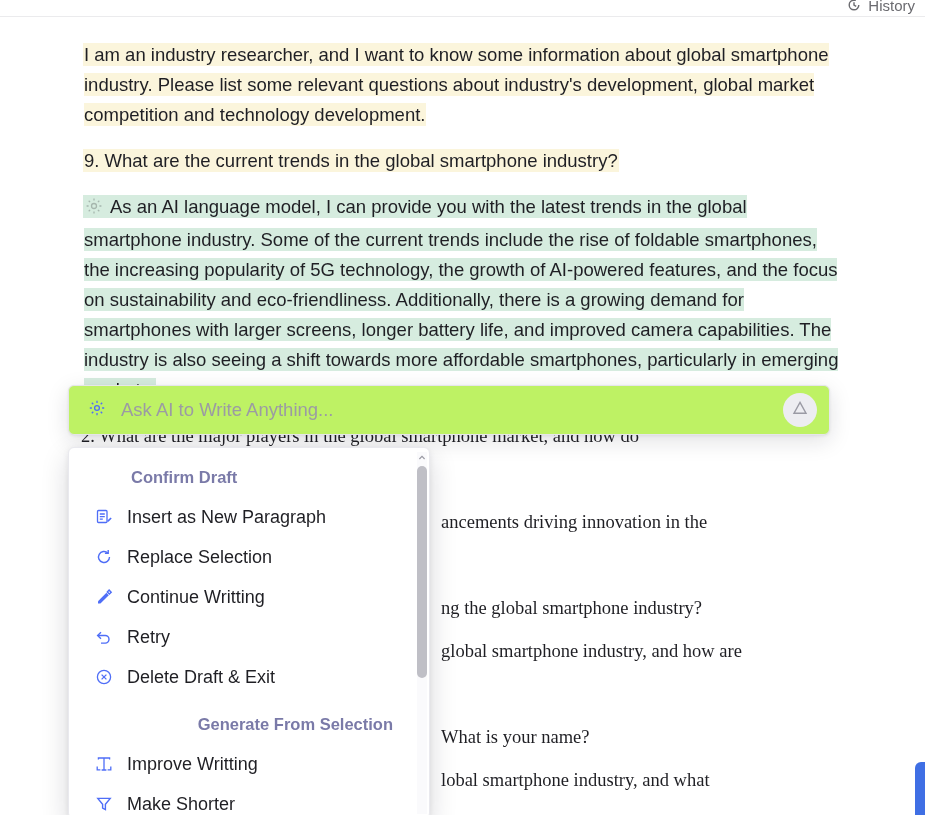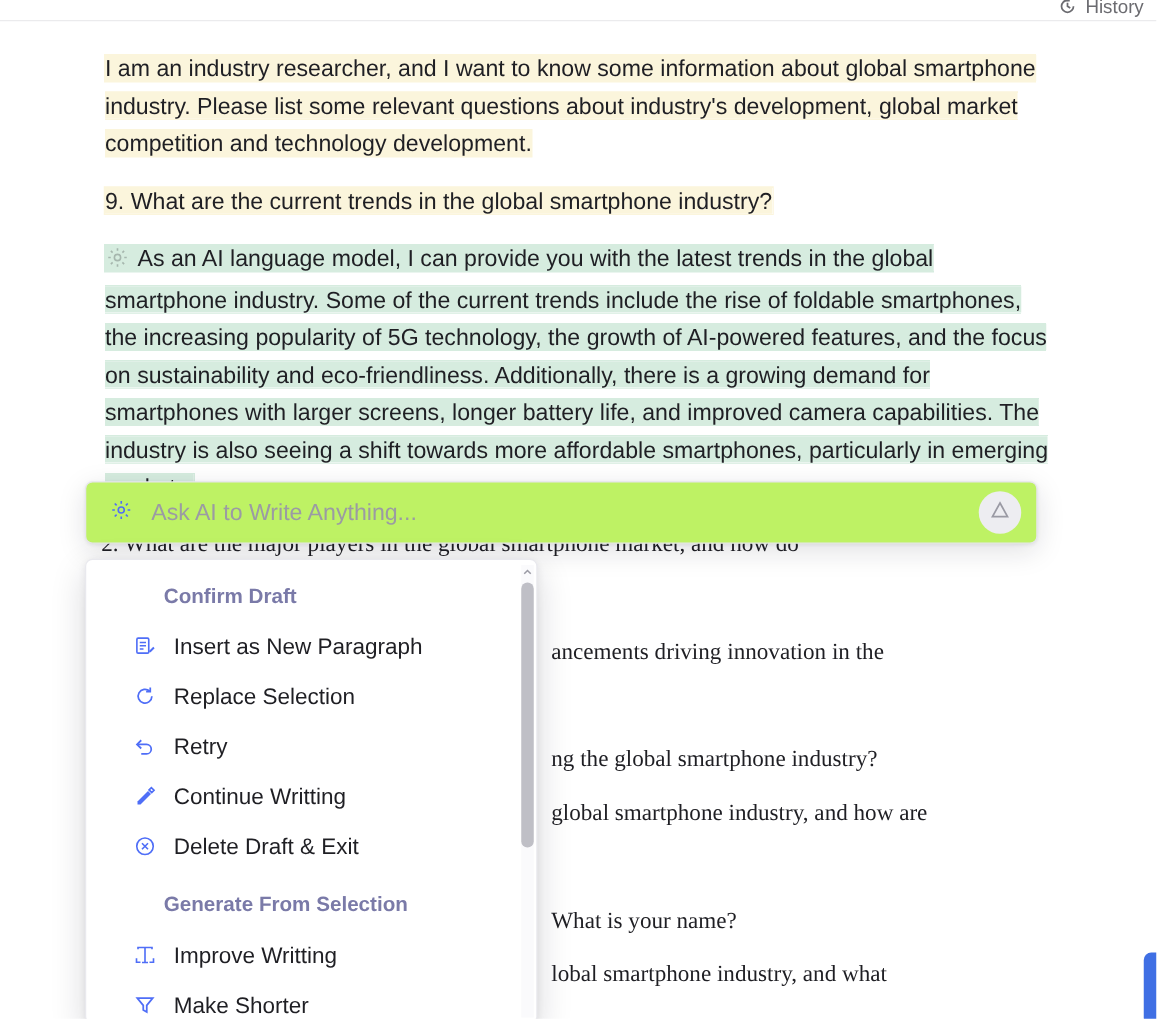--- a/index.html
+++ b/index.html
@@ -133,27 +133,27 @@
     left: 0; top: 0; right: 14px; bottom: 0;
     padding: 12px 0 0 0;
   }
   .menu-section {
     color: #7a7aa8;
     font-size: 16.5px;
     font-weight: bold;
     padding: 8px 22px 10px 22px;
     margin-left: 40px;
   }
-  .menu-section.second { padding-top: 18px; }
+  .menu-section.second { padding-top: 18px; text-align: right; }
   .menu-item {
     display: flex;
     align-items: center;
     gap: 13px;
     height: 40px;
-    padding: 0 37px;
+    padding: 0 25px;
     font-size: 18px;
     color: #1f1f24;
     cursor: pointer;
   }
   .menu-item .mi-icon {
     width: 20px; height: 20px;
     flex: 0 0 20px;
     display: flex; align-items: center; justify-content: center;
     color: #4f6ef7;
   }
@@ -277,35 +277,35 @@
             <path d="M14.5 9a5.5 5.5 0 1 1-1.7-4"></path>
             <polyline points="13.2,1.9 13.2,5.2 9.9,5.2"></polyline>
           </svg>
         </span>
         <span class="mi-label">Replace Selection</span>
       </div>
 
       <div class="menu-item">
         <span class="mi-icon">
           <svg width="18" height="18" viewBox="0 0 18 18" fill="none" stroke="#4f6ef7" stroke-width="1.4">
+            <path d="M3 13.2l8.4-8.4 2.4 2.4L5.4 15.6H3z" fill="#4f6ef7" stroke="none"></path>
+            <path d="M12.3 3.9l1.8-1.8 2.1 2.1-1.8 1.8z"></path>
+          </svg>
+        </span>
+        <span class="mi-label">Continue Writting</span>
+      </div>
+
+      <div class="menu-item">
+        <span class="mi-icon">
+          <svg width="18" height="18" viewBox="0 0 18 18" fill="none" stroke="#4f6ef7" stroke-width="1.4">
             <path d="M3 7.5h7.2a3.8 3.8 0 0 1 0 7.6H6"></path>
             <polyline points="6,4.2 2.6,7.5 6,10.8"></polyline>
           </svg>
         </span>
         <span class="mi-label">Retry</span>
-      </div>
-
-      <div class="menu-item">
-        <span class="mi-icon">
-          <svg width="18" height="18" viewBox="0 0 18 18" fill="none" stroke="#4f6ef7" stroke-width="1.4">
-            <path d="M3 13.2l8.4-8.4 2.4 2.4L5.4 15.6H3z" fill="#4f6ef7" stroke="none"></path>
-            <path d="M12.3 3.9l1.8-1.8 2.1 2.1-1.8 1.8z"></path>
-          </svg>
-        </span>
-        <span class="mi-label">Continue Writting</span>
       </div>
 
       <div class="menu-item">
         <span class="mi-icon">
           <svg width="18" height="18" viewBox="0 0 18 18" fill="none" stroke="#4f6ef7" stroke-width="1.3">
             <circle cx="9" cy="9" r="6.6"></circle>
             <path d="M6.6 6.6l4.8 4.8M11.4 6.6l-4.8 4.8"></path>
           </svg>
         </span>
         <span class="mi-label">Delete Draft &amp; Exit</span>

